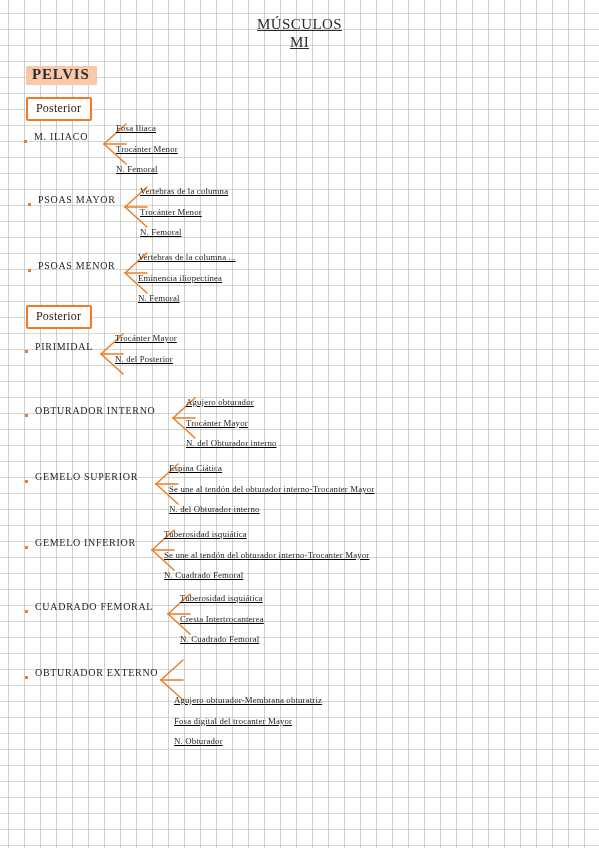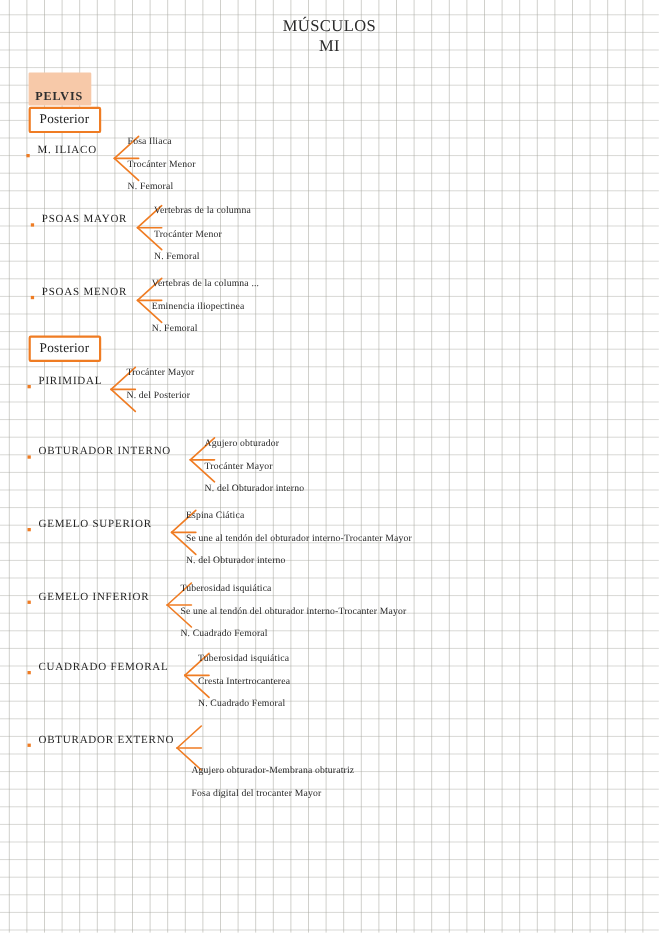--- a/index.html
+++ b/index.html
@@ -25,33 +25,34 @@
 
   
   .title {
     position: absolute;
     left: 0;
     right: 0;
     text-align: center;
     color: #2b2b2b;
     font-size: 15px;
     letter-spacing: 0.4px;
+    text-decoration: underline;
   }
   .title-1 { top: 16px; }
   .title-2 { top: 34px; }
 
   
   .pelvis {
     position: absolute;
     left: 26px;
     top: 66px;
-    padding: 16px 7px 2px 6px;
+    padding: 0 7px 2px 6px;
     background: #f7c9a9;
     color: #2f2f2f;
-    font-size: 11px;
+    font-size: 15px;
     font-weight: bold;
     letter-spacing: 0.8px;
     border-radius: 1px;
   }
 
   
   .boxlabel {
     position: absolute;
     border: 2.2px solid #ef7c23;
     padding: 2px 9px 3px 8px;
@@ -82,20 +83,21 @@
     font-size: 10px;
     letter-spacing: 0.7px;
   }
   .fan {
     position: absolute;
     overflow: visible;
   }
   .details {
     position: absolute;
     white-space: nowrap;
+    text-decoration: underline;
   }
   .details div {
     color: #242424;
     font-size: 8.8px;
     line-height: 20.5px;
     letter-spacing: 0.15px;
   }
 </style>
 </head>
 <body>
@@ -227,17 +229,18 @@
         <span class="bullet"></span>
         <span class="mname">OBTURADOR EXTERNO</span>
         <svg class="fan" width="24" height="46" viewBox="0 0 24 46" style="left: 135px; top: -10px;">
           <line x1="1" y1="23" x2="23" y2="3" stroke="#ef7c23" stroke-width="1.5" stroke-linecap="round"></line>
           <line x1="1" y1="23" x2="23" y2="23" stroke="#ef7c23" stroke-width="1.5" stroke-linecap="round"></line>
           <line x1="1" y1="23" x2="23" y2="43" stroke="#ef7c23" stroke-width="1.5" stroke-linecap="round"></line>
         </svg>
         <div class="details" style="left: 149px; top: -13px; margin-top: 36px;">
           <div>Agujero obturador-Membrana obturatriz</div>
           <div>Fosa digital del trocanter Mayor</div>
+          <div>N. Obturador</div>
         </div>
       </div>
     </div>
 
 </div>
 
 </body></html>

